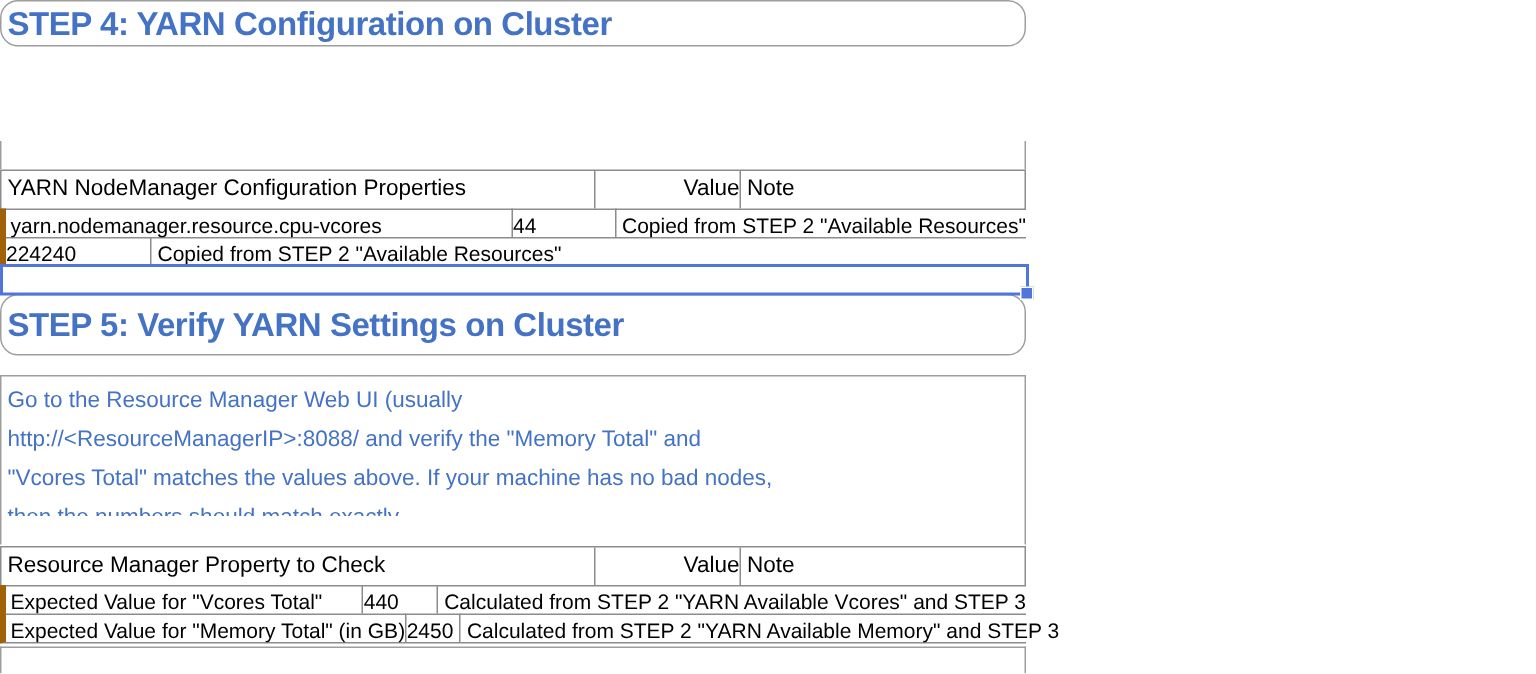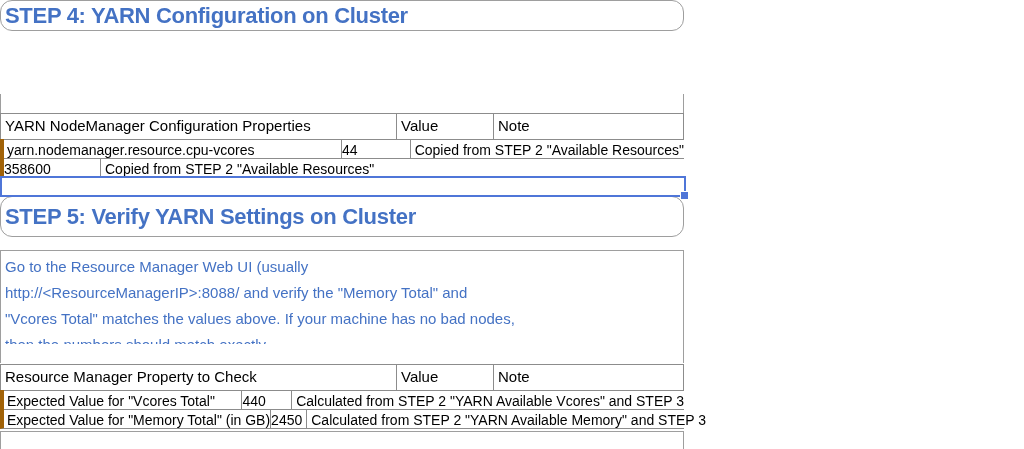--- a/index.html
+++ b/index.html
@@ -21,21 +21,21 @@
     white-space:pre-line;
   }
 
   
   .thead {
     width:684px; border:1px solid #8c8c8c; display:flex; font-size:15px;
     background:#fff;
   }
   .thead .hc { box-sizing:border-box; padding:3px 0 0 4px; white-space:nowrap; }
   .hc.c1 { width:396px; border-right:1px solid #8c8c8c; }
-  .hc.c2 { width:97px;  border-right:1px solid #8c8c8c; }
+  .hc.c2 { width:97px;  border-right:1px solid #8c8c8c;text-align:right; }
   .hc.c3 { flex:1; }
 
   .trow {
     width:684px; display:flex; font-size:14px;
     border-left:4px solid #a16207; border-bottom:1px solid #8c8c8c;
     background:transparent;
   }
   .trow .dc { box-sizing:border-box; padding:3px 0 0 3px; white-space:nowrap; }
   .dc.p { width:487px; border-right:1px solid #8c8c8c; }
   .dc.v { width:97px; border-right:1px solid #8c8c8c; text-align:left; padding-right:4px; padding-left:0; }
@@ -66,21 +66,21 @@
     <div class="hc c3">Note</div>
   </div>
 
   <div class="abs trow" style="left:0; top:139px; height:20px;">
     <div class="dc p">yarn.nodemanager.resource.cpu-vcores</div>
     <div class="dc v">44</div>
     <div class="dc n">Copied from STEP 2 "Available Resources"</div>
   </div>
 
   <div class="abs trow" style="left:0; top:158px; height:20px;">
-    <div class="dc v">358600</div>
+    <div class="dc v">224240</div>
     <div class="dc n">Copied from STEP 2 "Available Resources"</div>
   </div>
 
   <div class="abs selection" style="left:0; top:176px; width:686px; height:21px;">
     <div class="fill-handle"></div>
   </div>
 
   <div class="abs secbox title-cell" style="left:0; top:196px; width:684px; height:41px; padding-top:7px;">STEP 5: Verify YARN Settings on Cluster</div>
 
   <div class="abs secbox desc-cell" style="left:0; top:236px; width:684px; height:107px; padding-top:3px;margin-top:14px;">Go to the Resource Manager Web UI (usually

